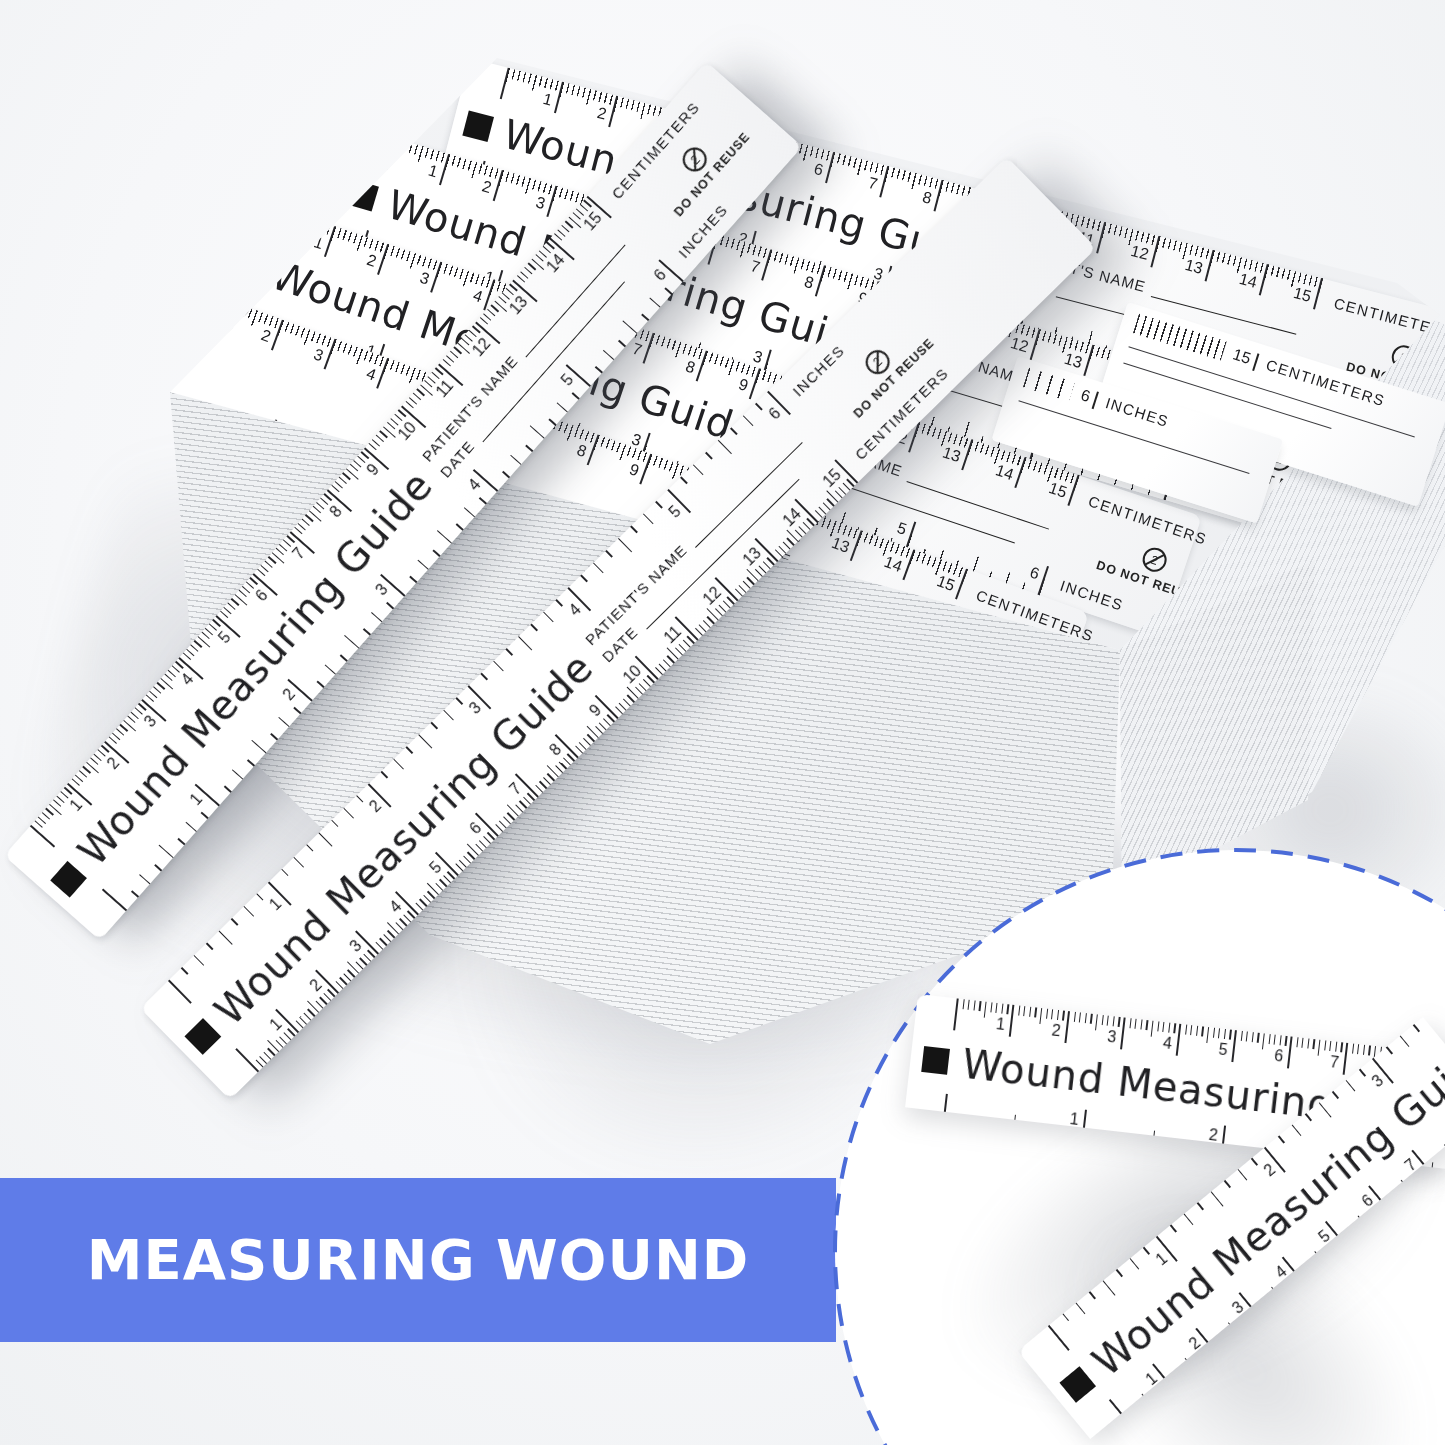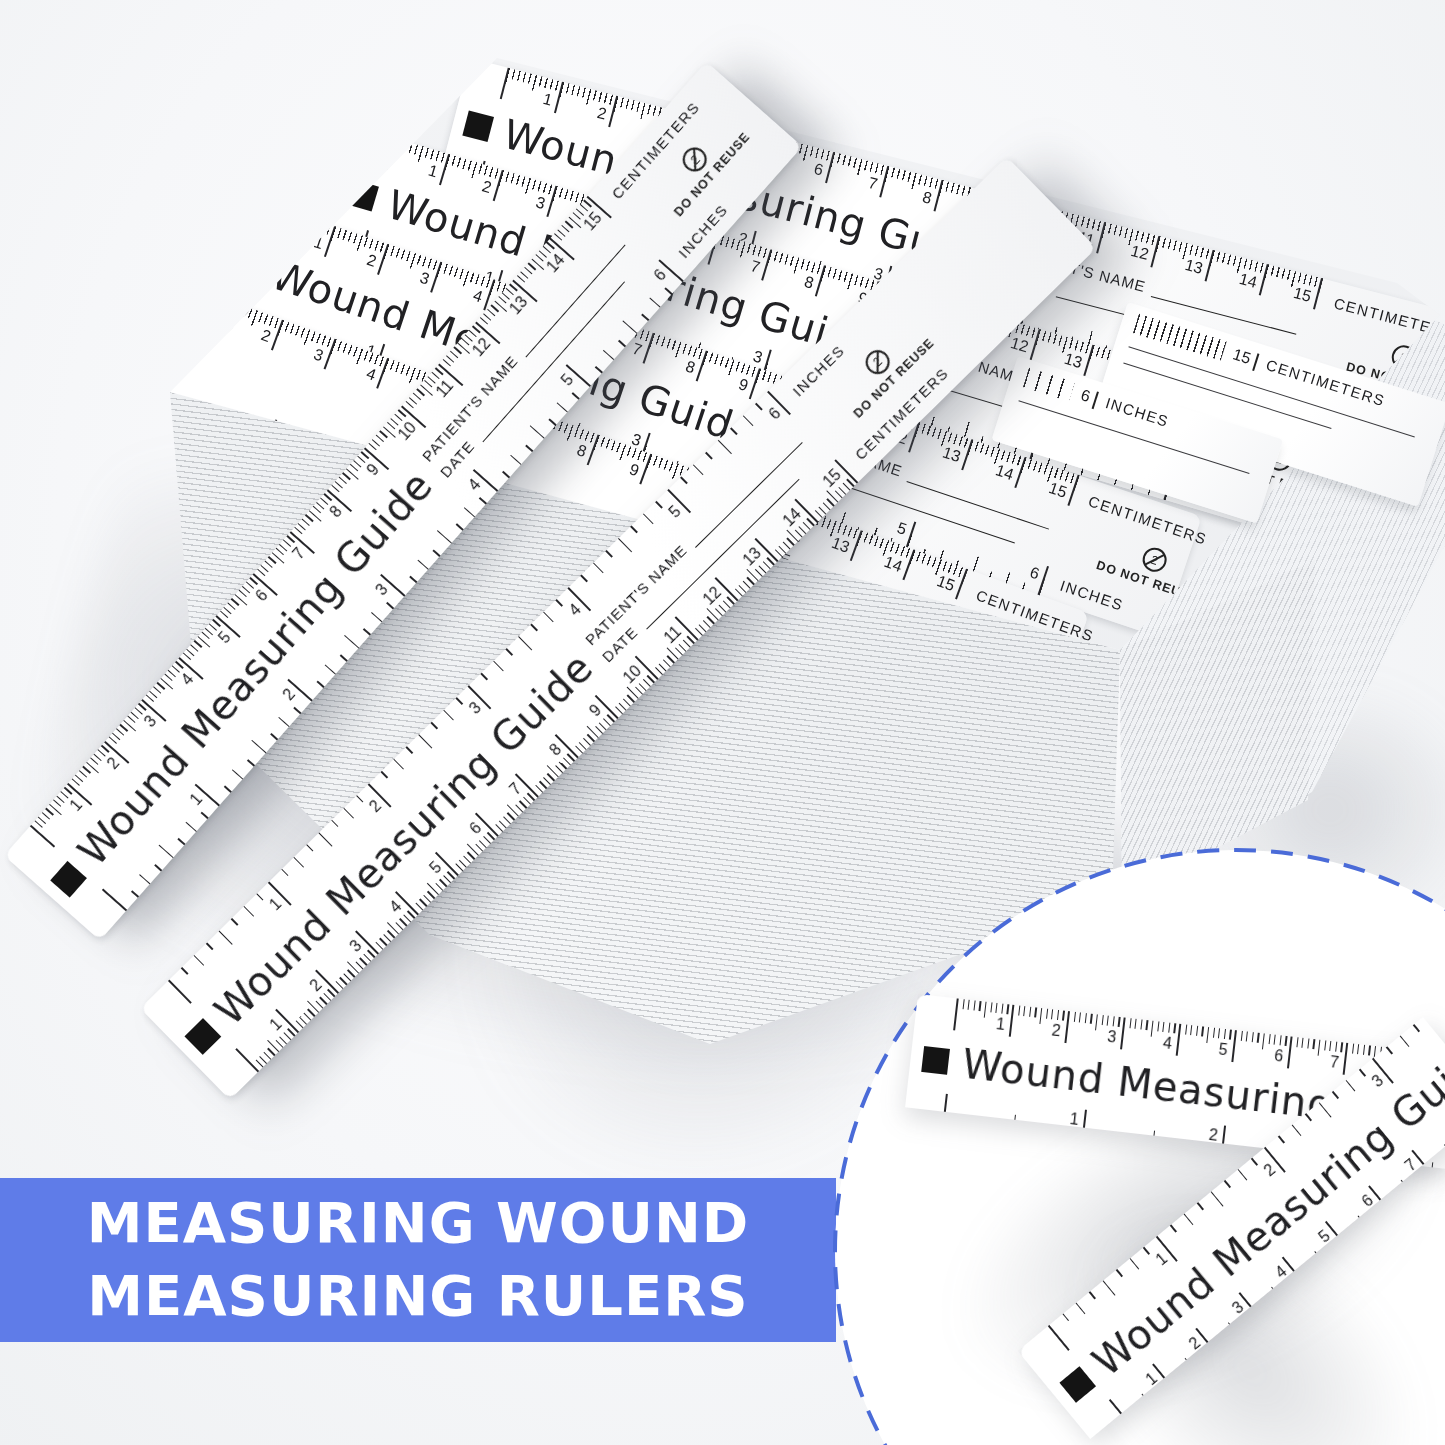--- a/index.html
+++ b/index.html
@@ -614,21 +614,20 @@
           <span class="num" style="left: 762px;">13</span>
           <span class="num" style="left: 818px;">14</span>
           <span class="num" style="left: 874px;">15</span>
           <span class="slabel">CENTIMETERS</span>
         </div>
   </div>
     </div>
 
   <div class="abs banner" style="background: rgb(95, 124, 232); color: rgb(255, 255, 255);">
     <span>MEASURING WOUND</span>
-    <span>MEASURING RULERS</span>
   </div>
 
   <svg class="inset-svg" viewBox="0 0 1445 1445">
     <circle cx="1236" cy="1251" r="401" stroke-width="4" stroke-dasharray="22 15" stroke="#4a6bd8" fill="#ffffff"></circle>
   </svg>
   <div class="abs inset-shadow">
     <div class="ish"></div>
       <div class="ish2"></div>
   </div>
   <div class="rwin" id="inset-top-win">

